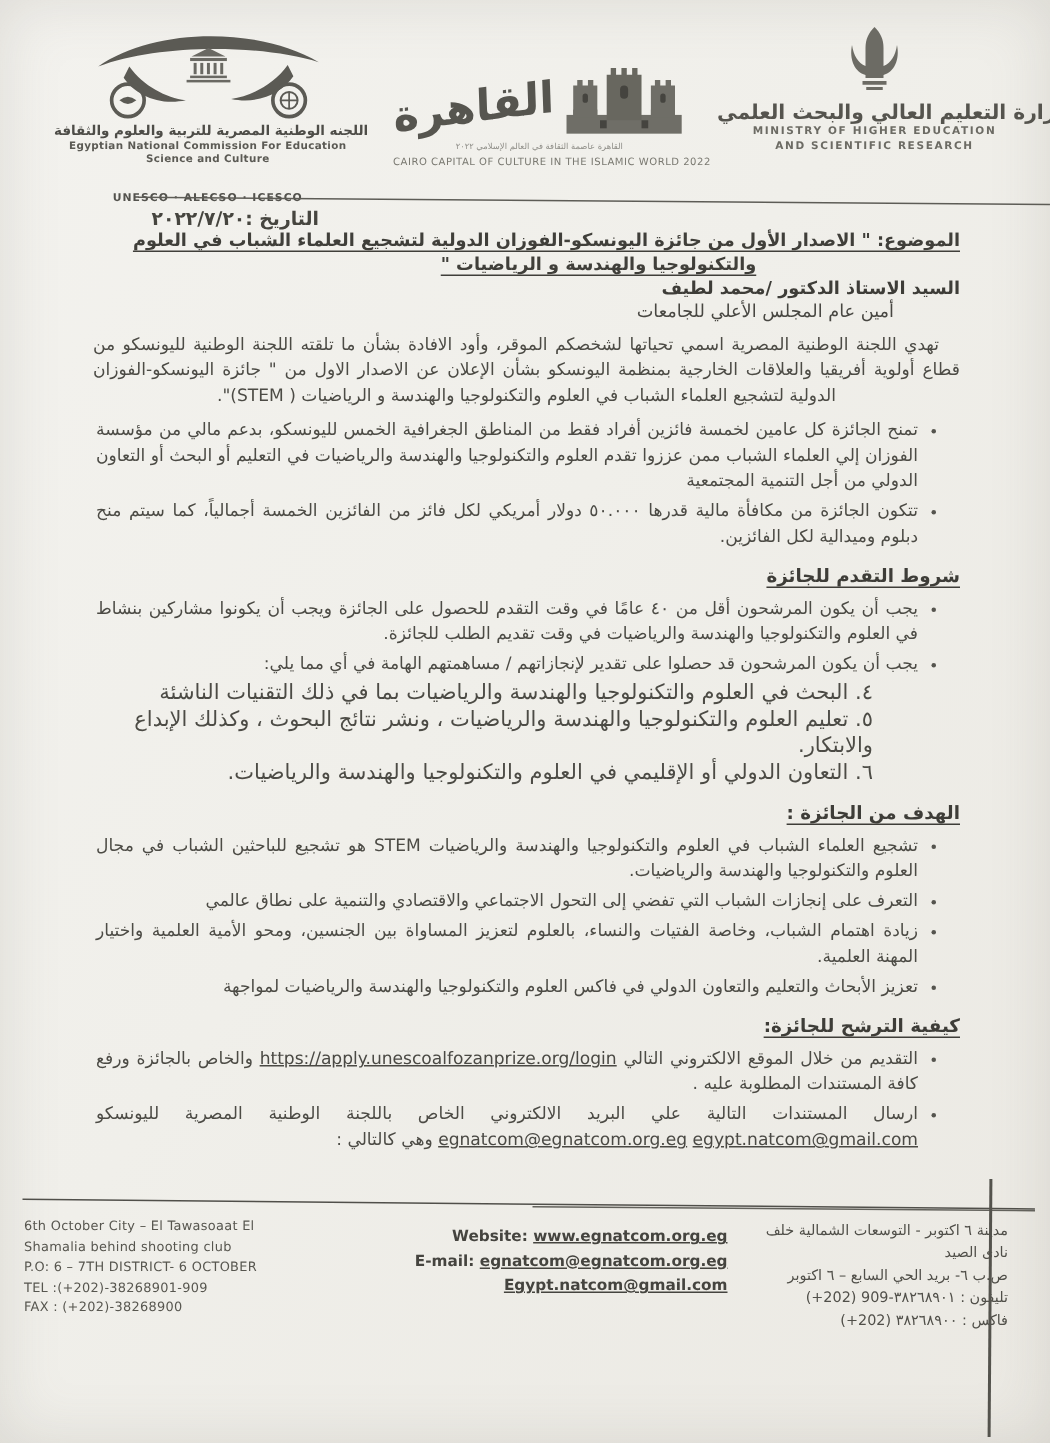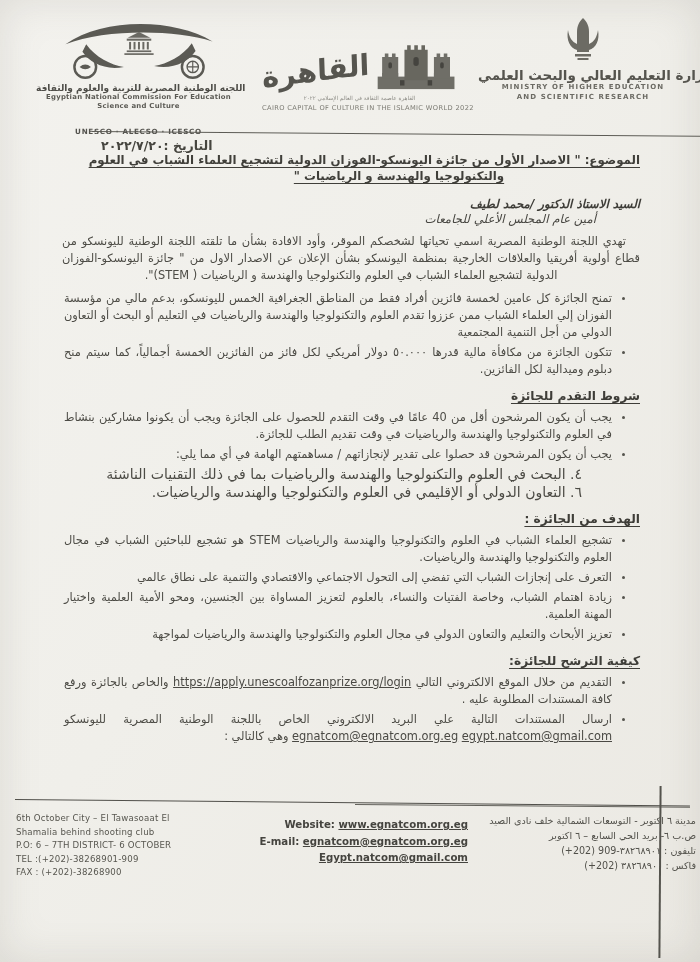--- a/index.html
+++ b/index.html
@@ -34,21 +34,21 @@
                  border-top: 1.6px solid #5d5c56; transform: rotate(.45deg); transform-origin: left center; }
   .date-line { position: absolute; top: 138px; left: 94px; font-size: 12.5px; font-weight: bold; color: #46453f; direction: ltr; }
   .date-line .dv { margin-left: 7px; letter-spacing: 1px; }
 
   
   main { position: absolute; top: 153px; right: 60px; left: 62px; direction: rtl; }
   .subject-l1, .subject-l2 { font-size: 11.8px; font-weight: bold; color: #403f3a;
         text-decoration: underline; text-underline-offset: 3px; }
   .subject-l2 { text-align: center; padding-left: 96px; margin-top: 2px; }
 
-  .addressee { margin-top: 14px; font-size: 11.8px; font-style: italic; }
+  .addressee { margin-top: 2px; font-size: 11.8px; }
   .addr-name { font-weight: bold; color: #3e3d38; }
   .addr-title { padding-right: 44px; margin-top: 1px; color: #484742; text-align: right; }
   .salutation { font-weight: bold; margin-top: 6px; padding-right: 112px; color: #3e3d38; }
 
   .intro { margin-top: 7px; font-size: 11.4px; line-height: 17px; text-align: justify;
            text-align-last: center; text-indent: 14px; color: #4c4b45; }
 
   ul.bullets { margin-top: 6px; padding-right: 28px; list-style: disc; }
   ul.bullets li { font-size: 11.4px; line-height: 17px; text-align: justify; margin-bottom: 3px;
                   color: #4c4b45; padding-left: 2px; }
@@ -60,21 +60,21 @@
   .numbered { padding-right: 58px; }
   .numbered div { font-size: 14px; line-height: 17.5px; color: #4c4b45; }
 
   a.lnk { color: #4a4944; text-decoration: underline; }
 
   
   .foot-rule  { position: absolute; top: 799px; left: 15px; right: 10px;
                 border-top: 1.5px solid #504f4a; transform: rotate(.55deg); transform-origin: left center; }
   .foot-rule2 { position: absolute; top: 804px; left: 355px; right: 10px;
                 border-top: 1px solid #63625c; transform: rotate(.45deg); transform-origin: left center; }
-  .foot { position: absolute; top: 812px; left: 16px; right: 4px; display: flex; }
+  .foot { position: absolute; top: 812px; left: 16px; right: 28px; display: flex; gap: 17px; }
   .foot-en { width: 212px; font-size: 8.6px; line-height: 13.5px; color: #57564f; letter-spacing: .2px; }
   .foot-mid { width: 240px; padding-top: 5px; text-align: right; font-size: 10.2px; line-height: 16.5px;
               color: #45443f; font-weight: bold; }
   .foot-mid a { color: #45443f; }
   .foot-ar { flex: 1; direction: rtl; text-align: right; font-size: 9.6px; line-height: 15px;
              color: #504f49; padding-top: 1px; }
   .scan-edge { position: absolute; top: 786px; left: 659px; width: 2px; height: 172px;
                background: #54534d; transform: rotate(.4deg); }
 </style>
 </head>
@@ -165,34 +165,35 @@
 
     <p class="intro">تهدي اللجنة الوطنية المصرية اسمي تحياتها لشخصكم الموقر، وأود الافادة بشأن ما تلقته اللجنة الوطنية لليونسكو من قطاع أولوية أفريقيا والعلاقات الخارجية بمنظمة اليونسكو بشأن الإعلان عن الاصدار الاول من " جائزة اليونسكو-الفوزان الدولية لتشجيع العلماء الشباب في العلوم والتكنولوجيا والهندسة و الرياضيات ( STEM)".</p>
 
     <ul class="bullets">
       <li>تمنح الجائزة كل عامين لخمسة فائزين أفراد فقط من المناطق الجغرافية الخمس لليونسكو، بدعم مالي من مؤسسة الفوزان إلي العلماء الشباب ممن عززوا تقدم العلوم والتكنولوجيا والهندسة والرياضيات في التعليم أو البحث أو التعاون الدولي من أجل التنمية المجتمعية</li>
       <li>تتكون الجائزة من مكافأة مالية قدرها ٥٠.٠٠٠ دولار أمريكي لكل فائز من الفائزين الخمسة أجمالياً، كما سيتم منح دبلوم وميدالية لكل الفائزين.</li>
     </ul>
 
     <h3 class="sec">شروط التقدم للجائزة</h3>
     <ul class="bullets">
-      <li>يجب أن يكون المرشحون أقل من 40 عامًا في وقت التقدم للحصول على الجائزة ويجب أن يكونوا مشاركين بنشاط في العلوم والتكنولوجيا والهندسة والرياضيات في وقت تقديم الطلب للجائزة.</li>
+      <li>يجب أن يكون المرشحون أقل من ٤٠ عامًا في وقت التقدم للحصول على الجائزة ويجب أن يكونوا مشاركين بنشاط في العلوم والتكنولوجيا والهندسة والرياضيات في وقت تقديم الطلب للجائزة.</li>
       <li>يجب أن يكون المرشحون قد حصلوا على تقدير لإنجازاتهم / مساهمتهم الهامة في أي مما يلي:</li>
     </ul>
     <div class="numbered">
       <div>٤.  البحث في العلوم والتكنولوجيا والهندسة والرياضيات بما في ذلك التقنيات الناشئة</div>
+      <div>٥.  تعليم العلوم والتكنولوجيا والهندسة والرياضيات ، ونشر نتائج البحوث ، وكذلك الإبداع والابتكار.</div>
       <div>٦.  التعاون الدولي أو الإقليمي في العلوم والتكنولوجيا والهندسة والرياضيات.</div>
     </div>
 
     <h3 class="sec">الهدف من الجائزة :</h3>
     <ul class="bullets">
       <li>تشجيع العلماء الشباب في العلوم والتكنولوجيا والهندسة والرياضيات STEM هو تشجيع للباحثين الشباب في مجال العلوم والتكنولوجيا والهندسة والرياضيات.</li>
       <li>التعرف على إنجازات الشباب التي تفضي إلى التحول الاجتماعي والاقتصادي والتنمية على نطاق عالمي</li>
       <li>زيادة اهتمام الشباب، وخاصة الفتيات والنساء، بالعلوم لتعزيز المساواة بين الجنسين، ومحو الأمية العلمية واختيار المهنة العلمية.</li>
-      <li>تعزيز الأبحاث والتعليم والتعاون الدولي في مجال العلوم والتكنولوجيا والهندسة والرياضيات لمواجهة</li>
+      <li>تعزيز الأبحاث والتعليم والتعاون الدولي في فاكس العلوم والتكنولوجيا والهندسة والرياضيات لمواجهة</li>
     </ul>
 
     <h3 class="sec">كيفية الترشح للجائزة:</h3>
     <ul class="bullets">
       <li>
         <span>التقديم من خلال الموقع الالكتروني التالي</span>
         <a class="lnk" dir="ltr">https://apply.unescoalfozanprize.org/login</a>
         <span>والخاص بالجائزة ورفع كافة المستندات المطلوبة عليه .</span>
       </li>
       <li>

